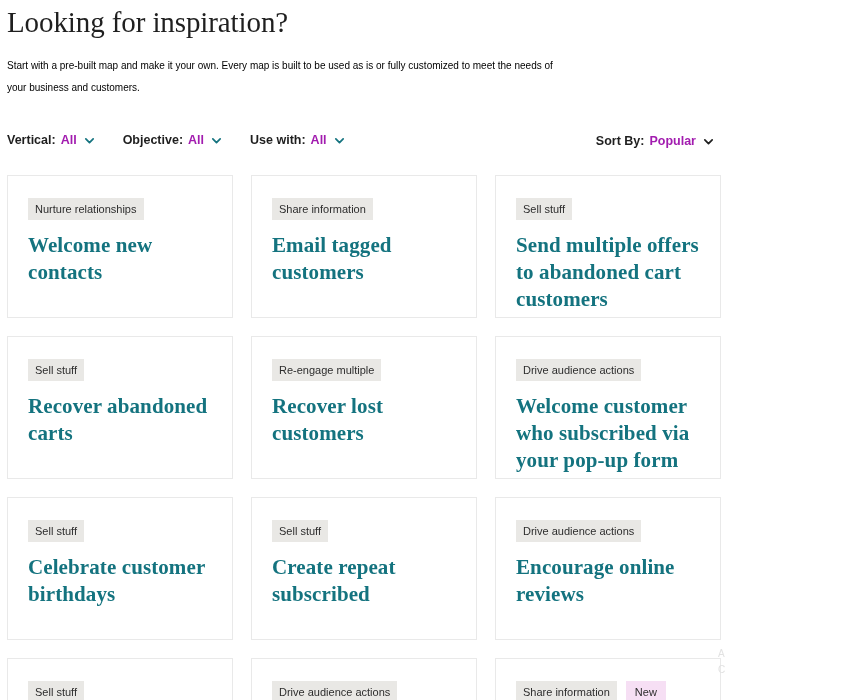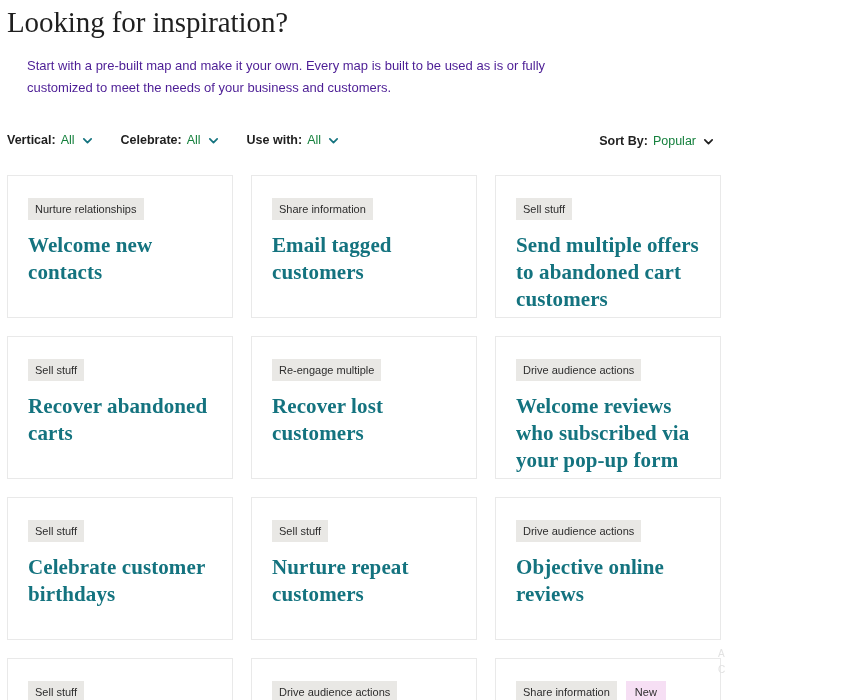--- a/index.html
+++ b/index.html
@@ -34,25 +34,24 @@
     font-family: "Liberation Serif", serif;
     font-size: 29px;
     font-weight: 400;
     line-height: 36px;
     color: #1f1f1f;
     letter-spacing: -0.1px;
     margin-bottom: 15px;
   }
 
   .intro-sub {
-    font-size: 13px;
+    font-size: 10px;
     line-height: 22px;
-    color: #4c1d95;
+    color: #000000;
     max-width: 560px;
-    margin-left: 20px;
   }
 
   
   .filterbar {
     display: flex;
     align-items: center;
     margin-top: 30px;
     height: 22px;
   }
 
@@ -71,22 +70,22 @@
     cursor: pointer;
     white-space: nowrap;
   }
 
   .filter-label {
     color: #1f1f1f;
     font-weight: 700;
   }
 
   .filter-value {
-    color: #15803d;
-    font-weight: 400;
+    color: #a21caf;
+    font-weight: 700;
   }
 
   .chev {
     display: inline-block;
     width: 11px;
     height: 11px;
     flex: 0 0 auto;
     margin-left: 2px;
   }
   .chev svg { display: block; }
@@ -185,21 +184,21 @@
         <span class="filter-label">Vertical:</span>
         <span class="filter-value">All</span>
         <span class="chev">
           <svg viewBox="0 0 12 12" width="11" height="11" aria-hidden="true">
             <path d="M2 4.2 L6 8.2 L10 4.2" fill="none" stroke="#14737f" stroke-width="1.9" stroke-linecap="round" stroke-linejoin="round"></path>
           </svg>
         </span>
       </div>
 
       <div class="filter">
-        <span class="filter-label">Celebrate:</span>
+        <span class="filter-label">Objective:</span>
         <span class="filter-value">All</span>
         <span class="chev">
           <svg viewBox="0 0 12 12" width="11" height="11" aria-hidden="true">
             <path d="M2 4.2 L6 8.2 L10 4.2" fill="none" stroke="#14737f" stroke-width="1.9" stroke-linecap="round" stroke-linejoin="round"></path>
           </svg>
         </span>
       </div>
 
       <div class="filter">
         <span class="filter-label">Use with:</span>
@@ -261,42 +260,42 @@
       <div class="card-tags">
         <span class="tag">Re-engage multiple</span>
       </div>
       <div class="card-title">Recover lost customers</div>
     </div>
 
     <div class="card">
       <div class="card-tags">
         <span class="tag">Drive audience actions</span>
       </div>
-      <div class="card-title">Welcome reviews who subscribed via your pop-up form</div>
+      <div class="card-title">Welcome customer who subscribed via your pop-up form</div>
     </div>
 
     <div class="card">
       <div class="card-tags">
         <span class="tag">Sell stuff</span>
       </div>
       <div class="card-title">Celebrate customer birthdays</div>
     </div>
 
     <div class="card">
       <div class="card-tags">
         <span class="tag">Sell stuff</span>
       </div>
-      <div class="card-title">Nurture repeat customers</div>
+      <div class="card-title">Create repeat subscribed</div>
     </div>
 
     <div class="card">
       <div class="card-tags">
         <span class="tag">Drive audience actions</span>
       </div>
-      <div class="card-title">Objective online reviews</div>
+      <div class="card-title">Encourage online reviews</div>
     </div>
 
     <div class="card clipped">
       <div class="card-tags">
         <span class="tag">Sell stuff</span>
       </div>
       <div class="card-title"></div>
     </div>
 
     <div class="card clipped">

